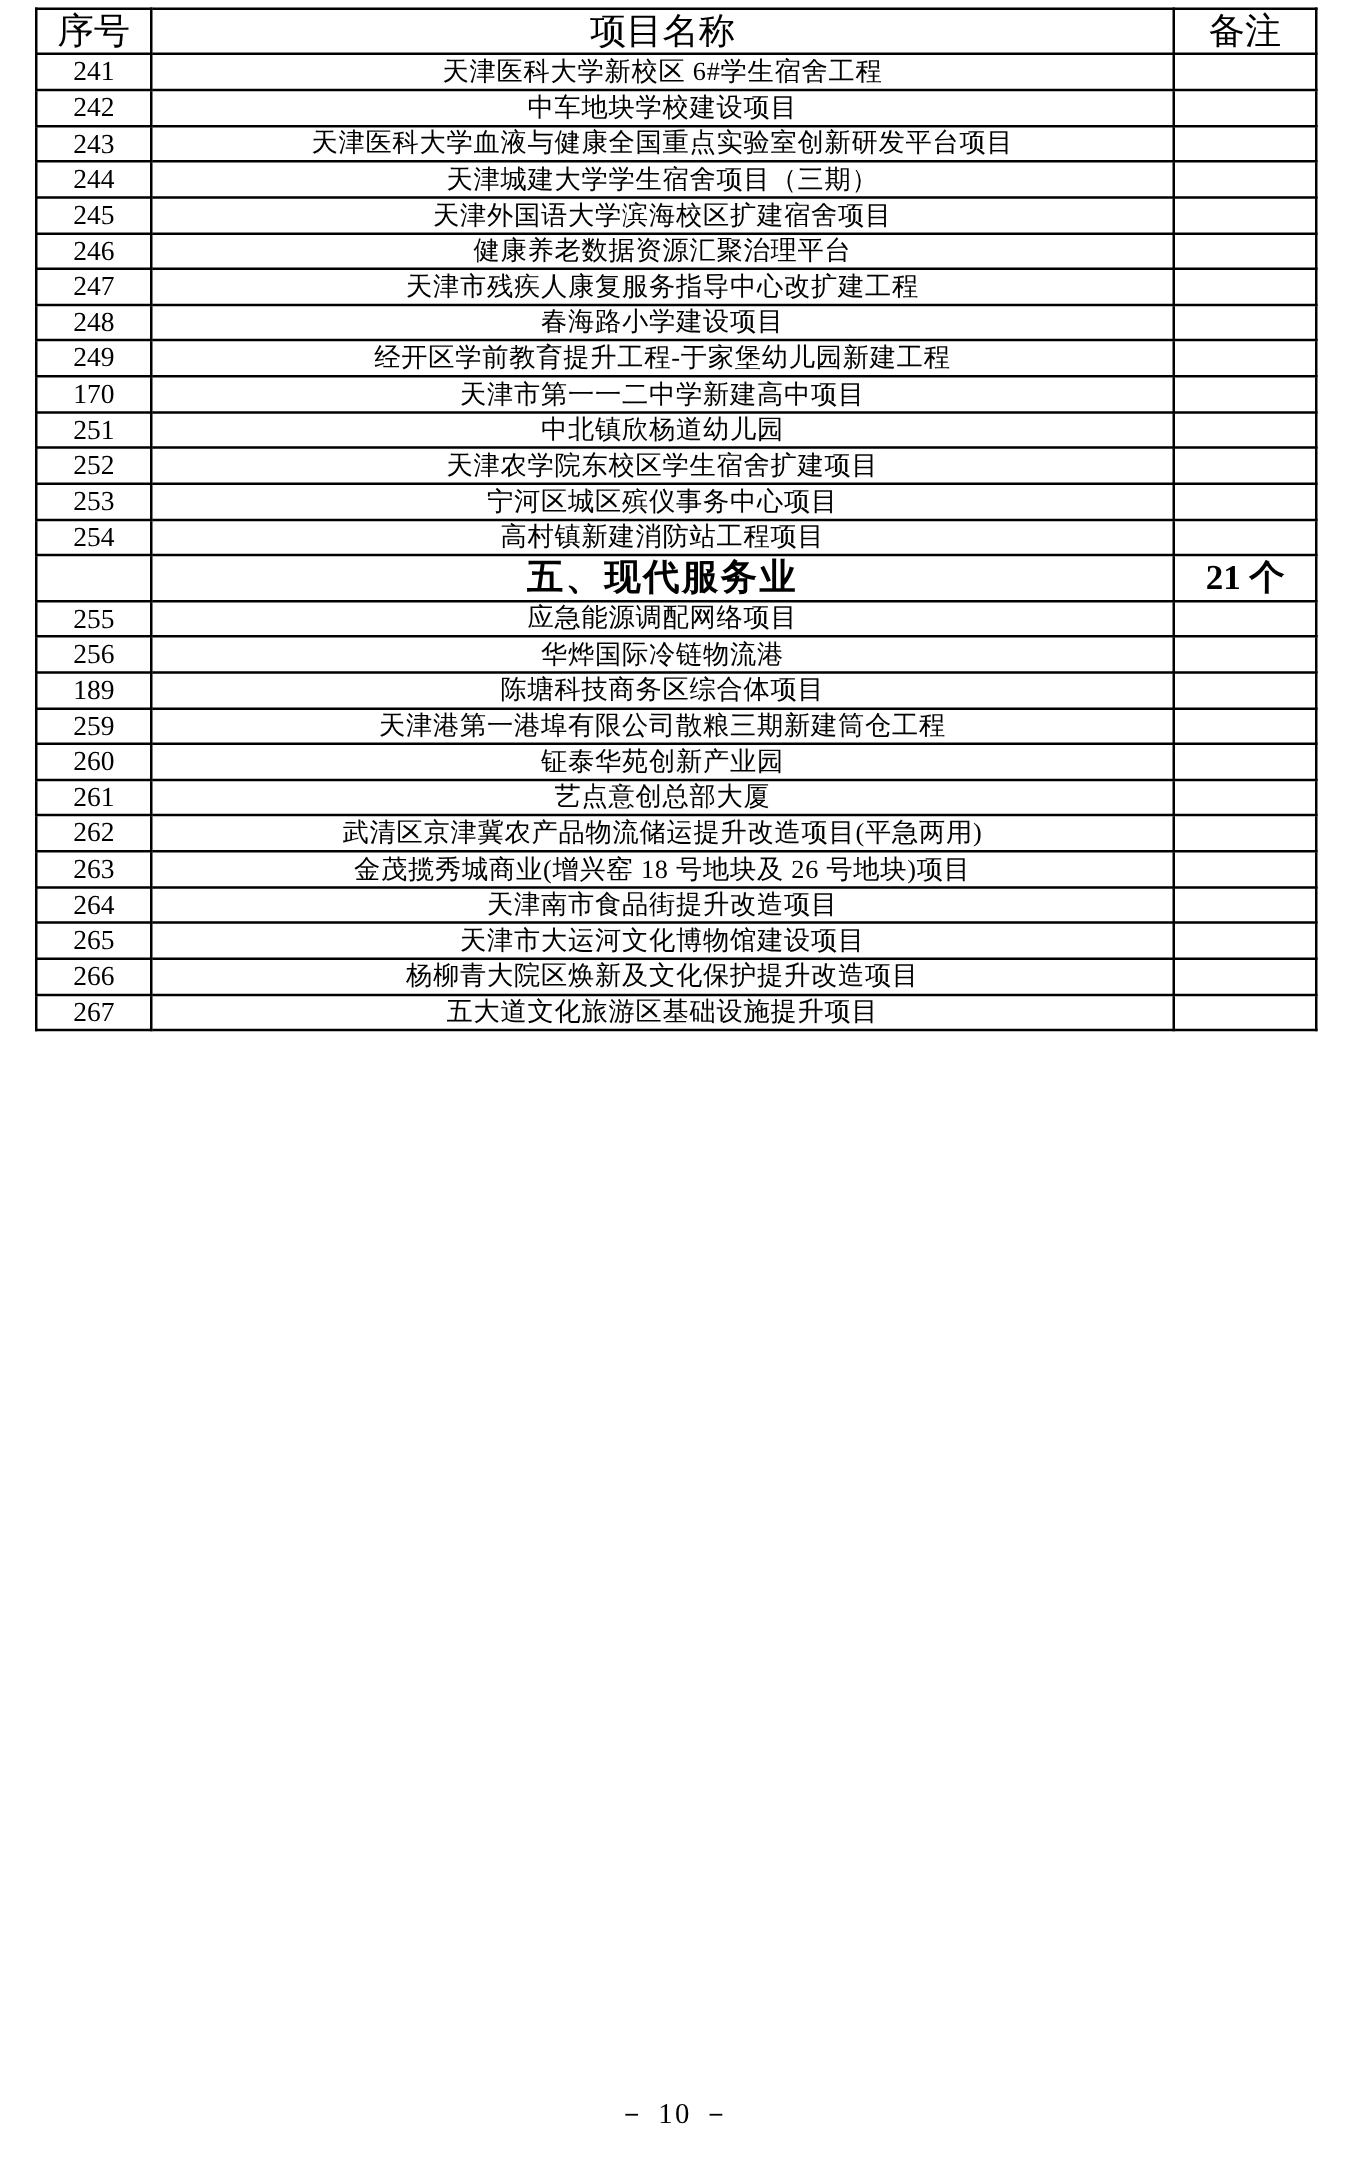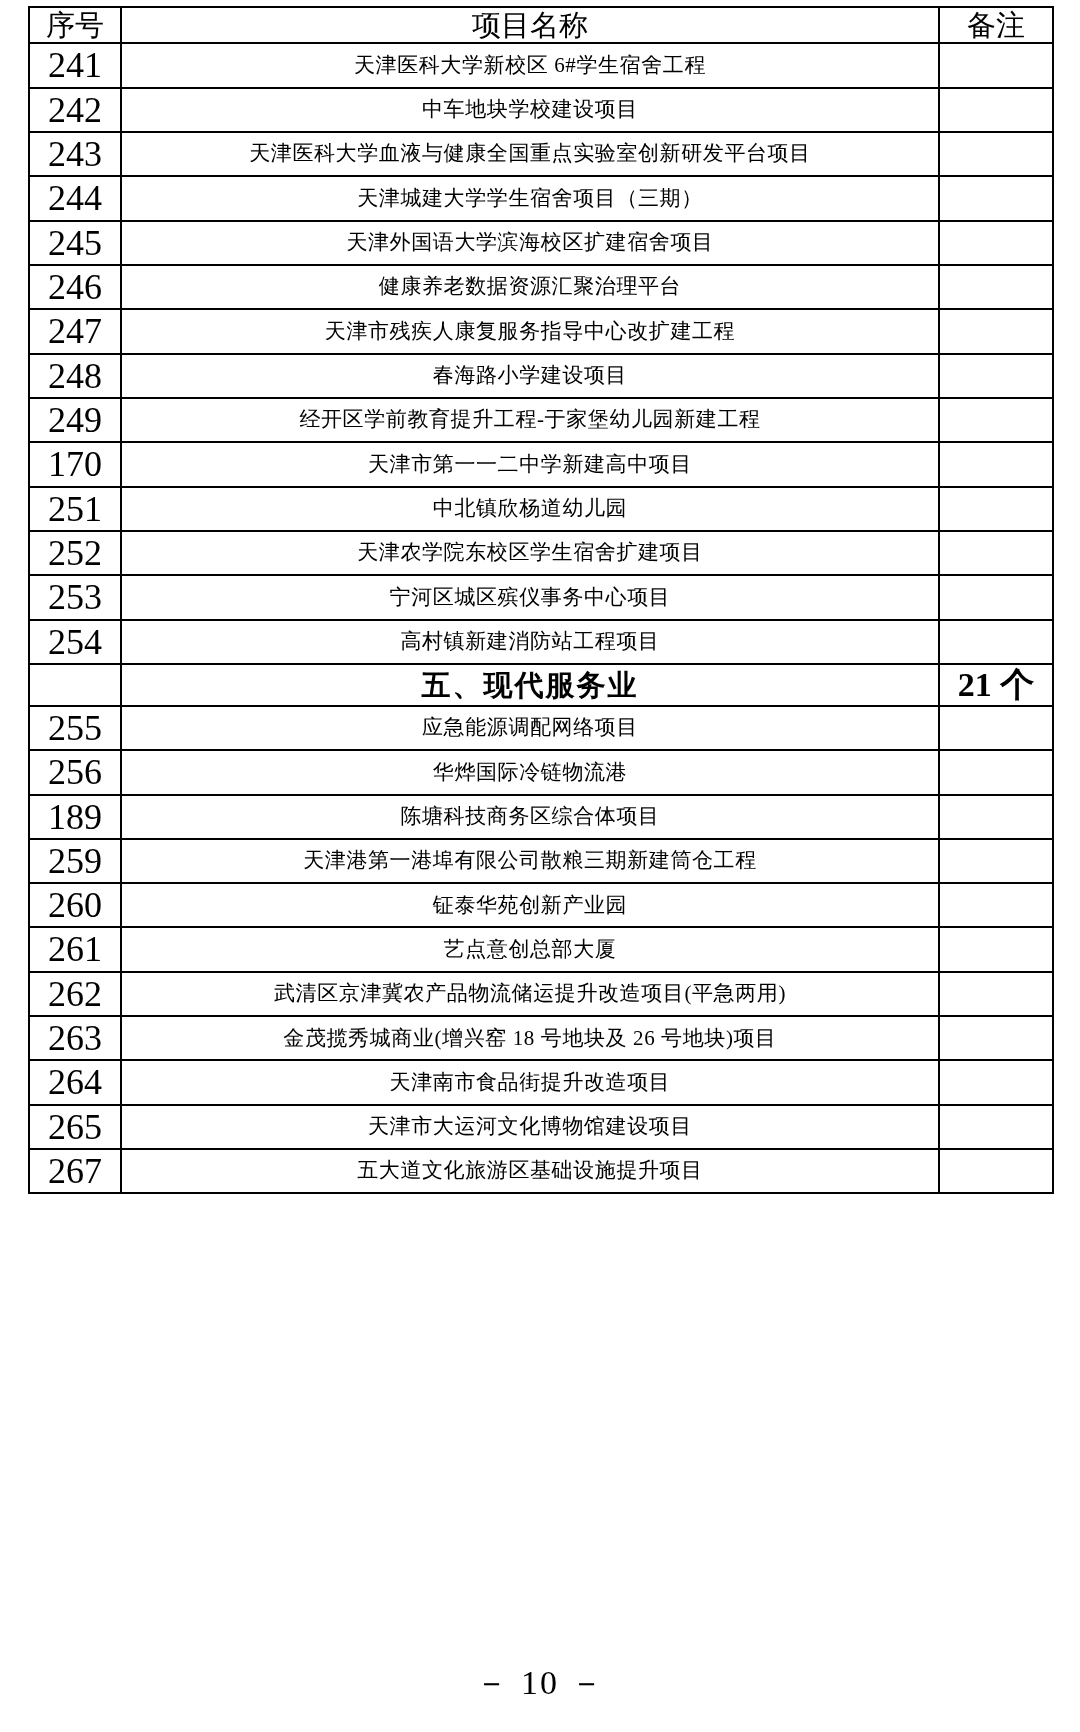--- a/index.html
+++ b/index.html
@@ -43,46 +43,46 @@
   col.c-note  { width: 114px; }
 
   th.head {
     font-size: 29px;
     font-weight: bold;
     font-family: "Liberation Serif", serif;
     padding: 4px 2px;
     line-height: 1.04;
   }
   td.no {
-    font-size: 36px;
+    font-size: 22px;
   }
   td.name {
     font-size: 21px;
     letter-spacing: 0.6px;
   }
   td.note {
     font-size: 28px;
   }
   tr.section td.name {
     font-weight: bold;
     font-size: 29px;
     letter-spacing: 2px;
     text-align: center;
   }
   tr.section td.note {
     font-weight: bold;
-    font-size: 34px;
+    font-size: 28px;
   }
   .footer {
     position: absolute;
     left: 0;
     bottom: 26px;
     width: 1080px;
     text-align: center;
-    font-size: 34px;
+    font-size: 23px;
     letter-spacing: 2px;
   }
 </style>
 </head>
 <body>
 
 <div class="page">
 
   <table class="project-table">
     <colgroup>
@@ -217,20 +217,25 @@
           <td class="no">264</td>
           <td class="name">天津南市食品街提升改造项目</td>
           <td class="note"></td>
         </tr>
         <tr>
           <td class="no">265</td>
           <td class="name">天津市大运河文化博物馆建设项目</td>
           <td class="note"></td>
         </tr>
         <tr>
+          <td class="no">266</td>
+          <td class="name">杨柳青大院区焕新及文化保护提升改造项目</td>
+          <td class="note"></td>
+        </tr>
+        <tr>
           <td class="no">267</td>
           <td class="name">五大道文化旅游区基础设施提升项目</td>
           <td class="note"></td>
         </tr>
       </tbody>
   </table>
 
   <div class="footer">－ 10 －</div>
 </div>
 

